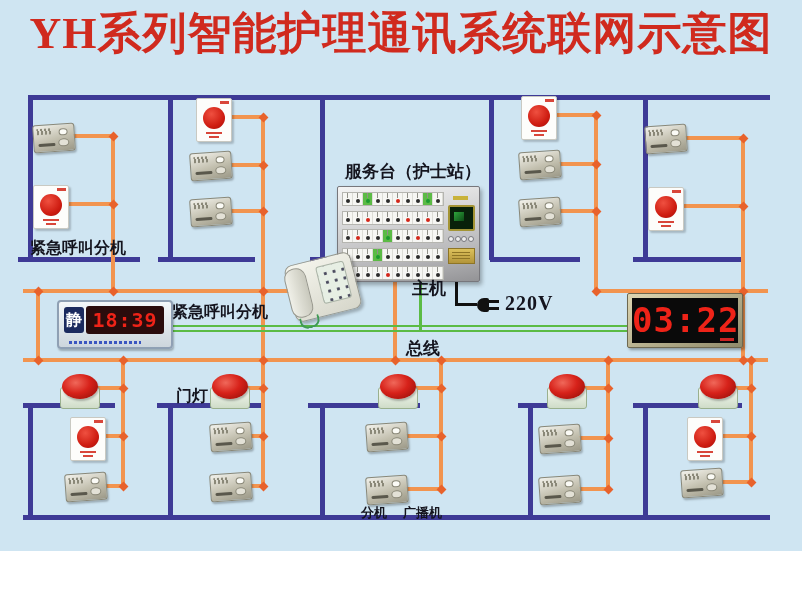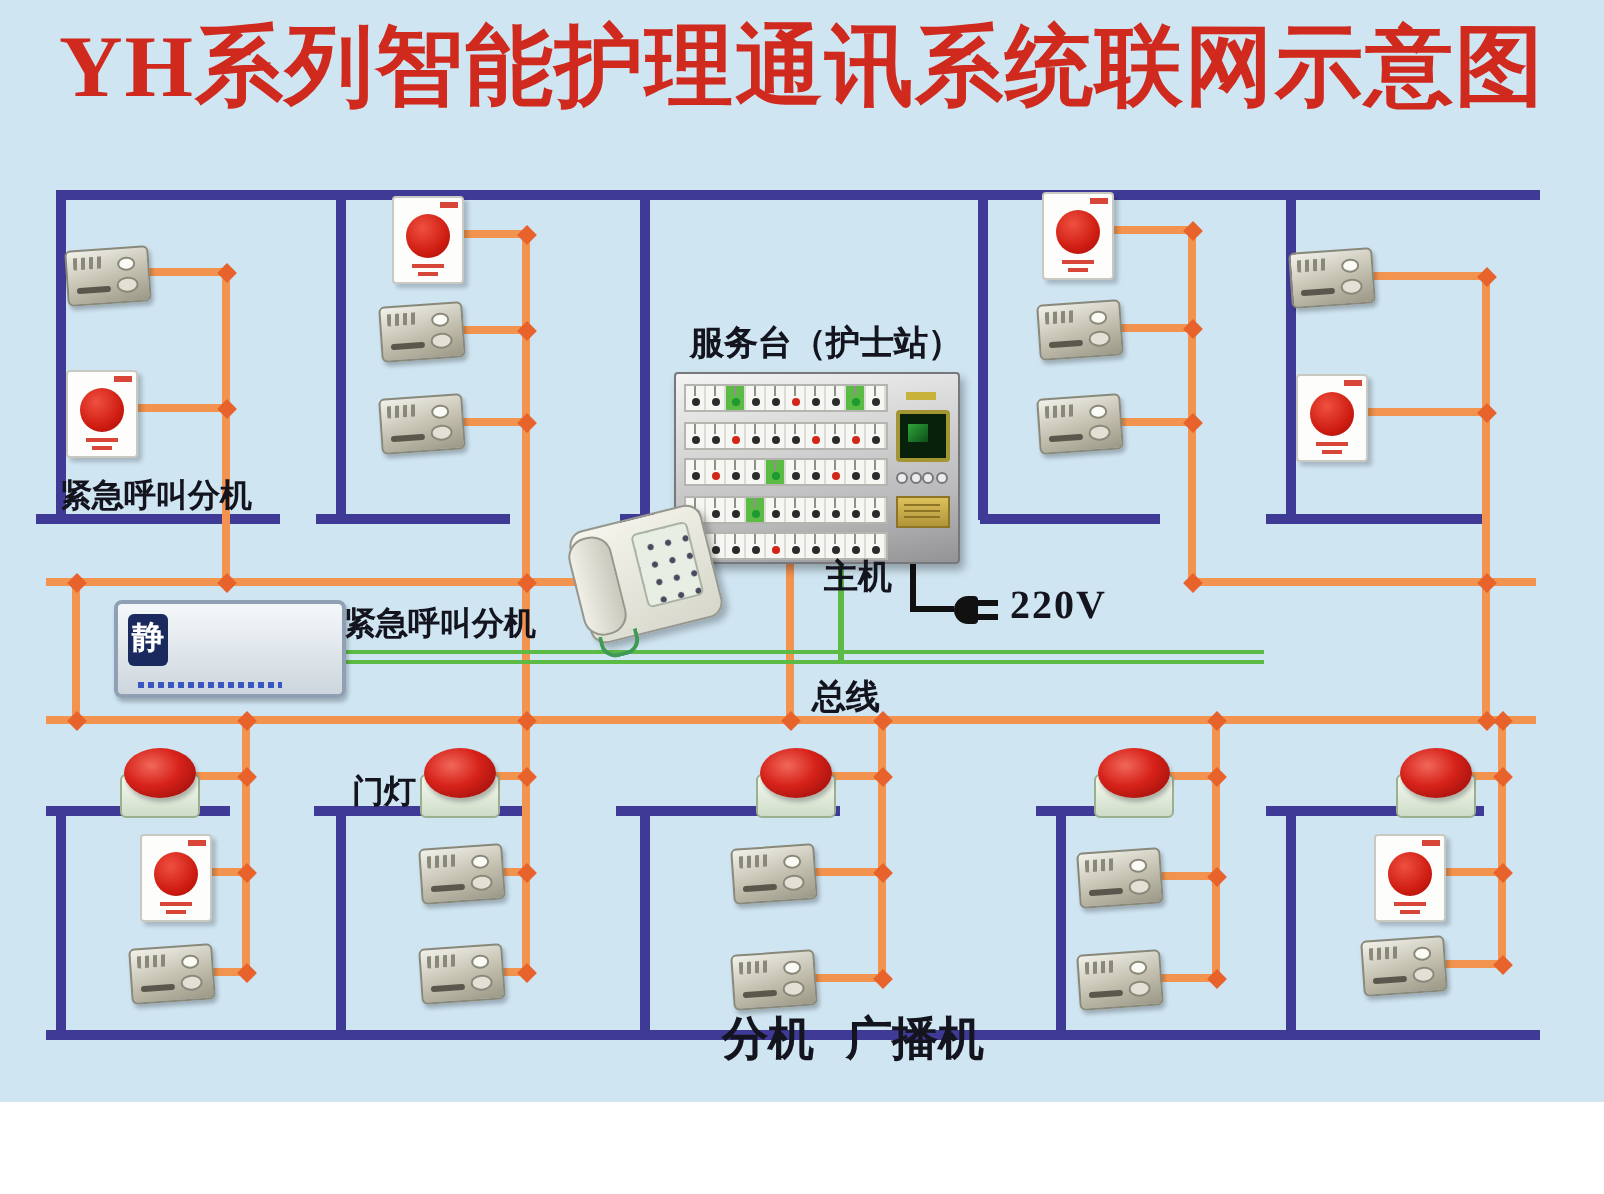--- a/index.html
+++ b/index.html
@@ -464,29 +464,34 @@
   </div>
 
   <div class="phone">
     <i class="handset"></i>
     <i class="keys"></i>
     <i class="cord"></i>
   </div>
 
   <div class="cdisplay">
     <div class="quiet">静</div>
+    <div class="led">18:39</div>
     <i class="sub"></i>
   </div>
 
+  <div class="clock">
+    <div class="face">03:22</div>
+    <i class="mark"></i>
+  </div>
 
   <div class="lbl" style="left:345px;top:160px;font-size:17px">服务台（护士站）</div>
   <div class="lbl" style="left:30px;top:238px;font-size:16px">紧急呼叫分机</div>
   <div class="lbl" style="left:412px;top:277px;font-size:17px">主机</div>
   <div class="lbl" style="left:505px;top:292px;font-size:20px;letter-spacing:1px">220V</div>
   <div class="lbl" style="left:172px;top:302px;font-size:16px">紧急呼叫分机</div>
   <div class="lbl" style="left:406px;top:337px;font-size:17px">总线</div>
   <div class="lbl" style="left:176px;top:386px;font-size:16px">门灯</div>
-  <div class="lbl" style="left:361px;top:504px;font-size:23px">
+  <div class="lbl" style="left:361px;top:504px;font-size:13px">
     <span>分机</span><span style="display:inline-block;width:16px"></span><span>广播机</span>
   </div>
 
 
 </div>
 
 </body></html>

